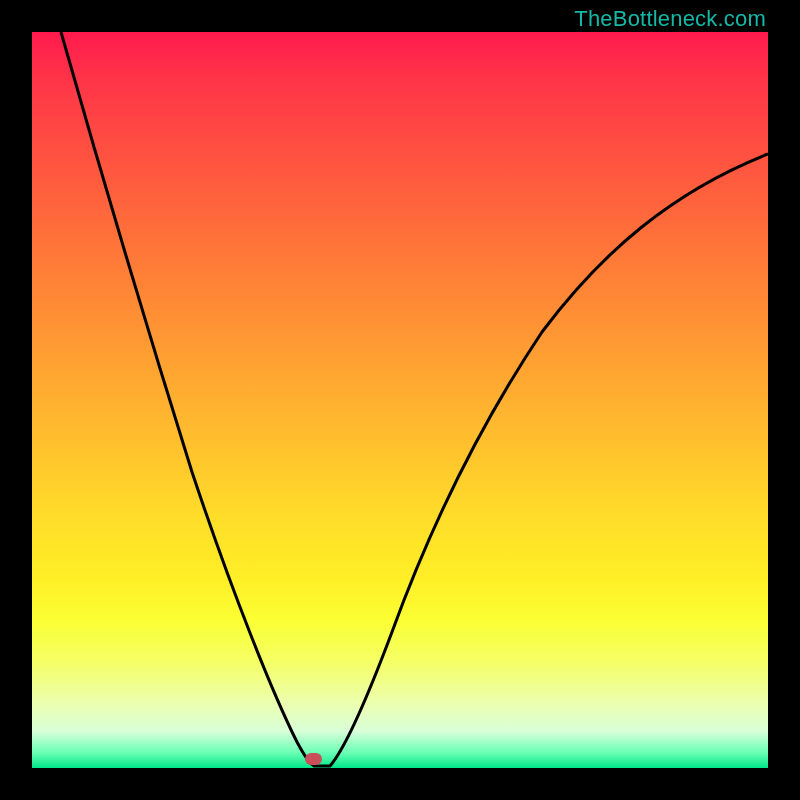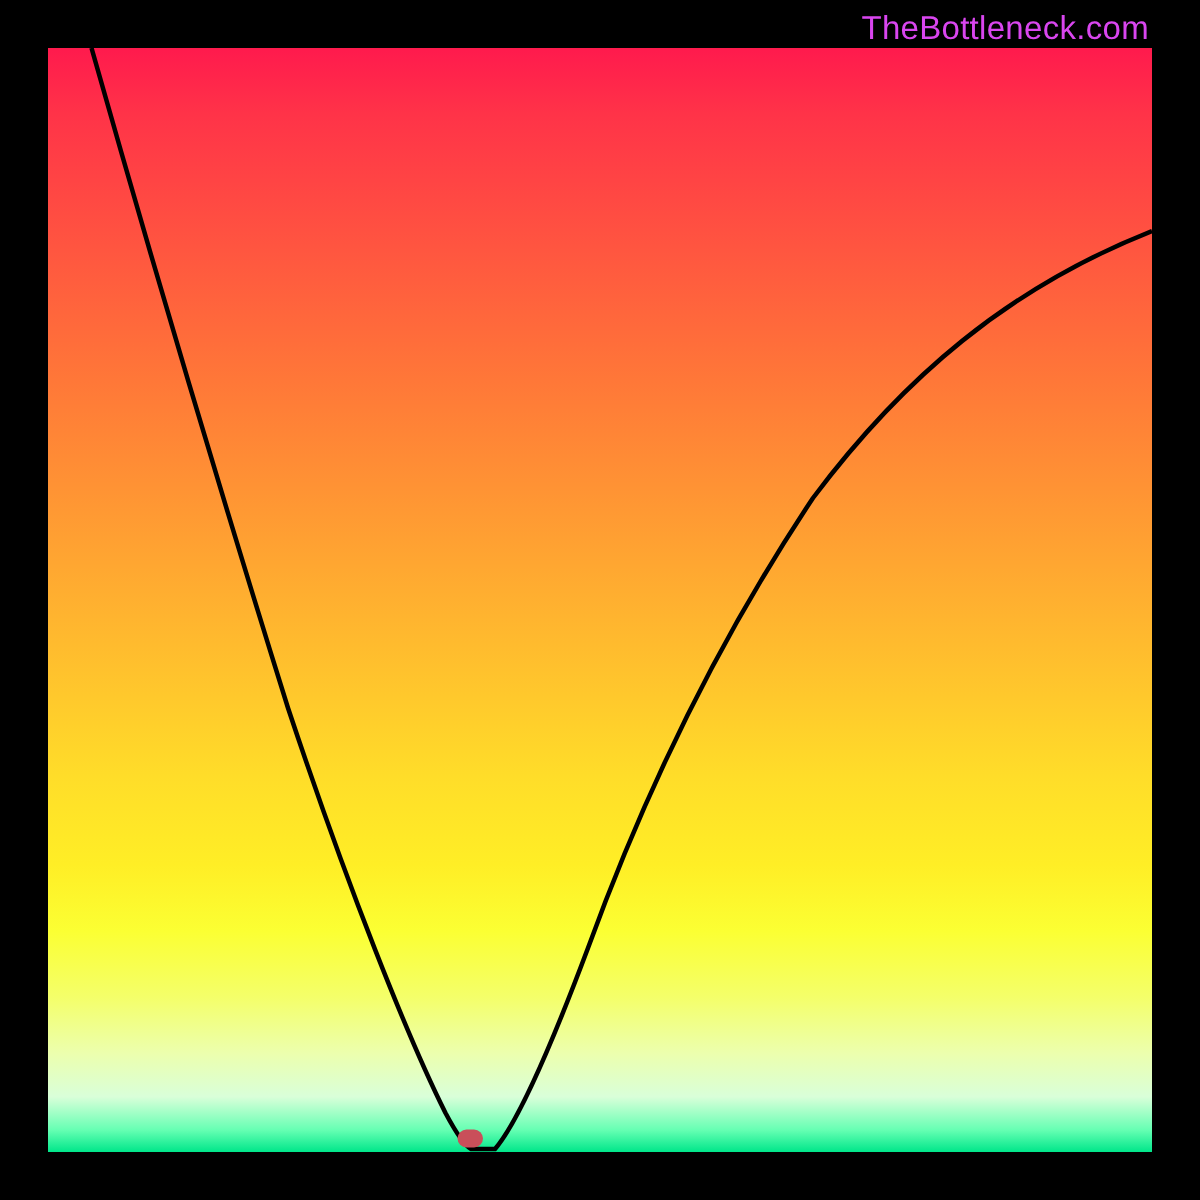--- a/index.html
+++ b/index.html
@@ -43,21 +43,21 @@
       #ecffad 91%,
       #d9ffd9 95%,
       #66ffb3 98%,
       #00e68a 100%
     );
   }
   .watermark {
     position: absolute;
     top: 6px;
     right: 34px;
-    color: #d946ef;
+    color: #14b8a6;
     font-size: 22px;
     font-weight: 400;
     letter-spacing: 0.2px;
   }
   .curve-svg {
     position: absolute;
     top: 32px;
     left: 32px;
     width: 736px;
     height: 736px;

